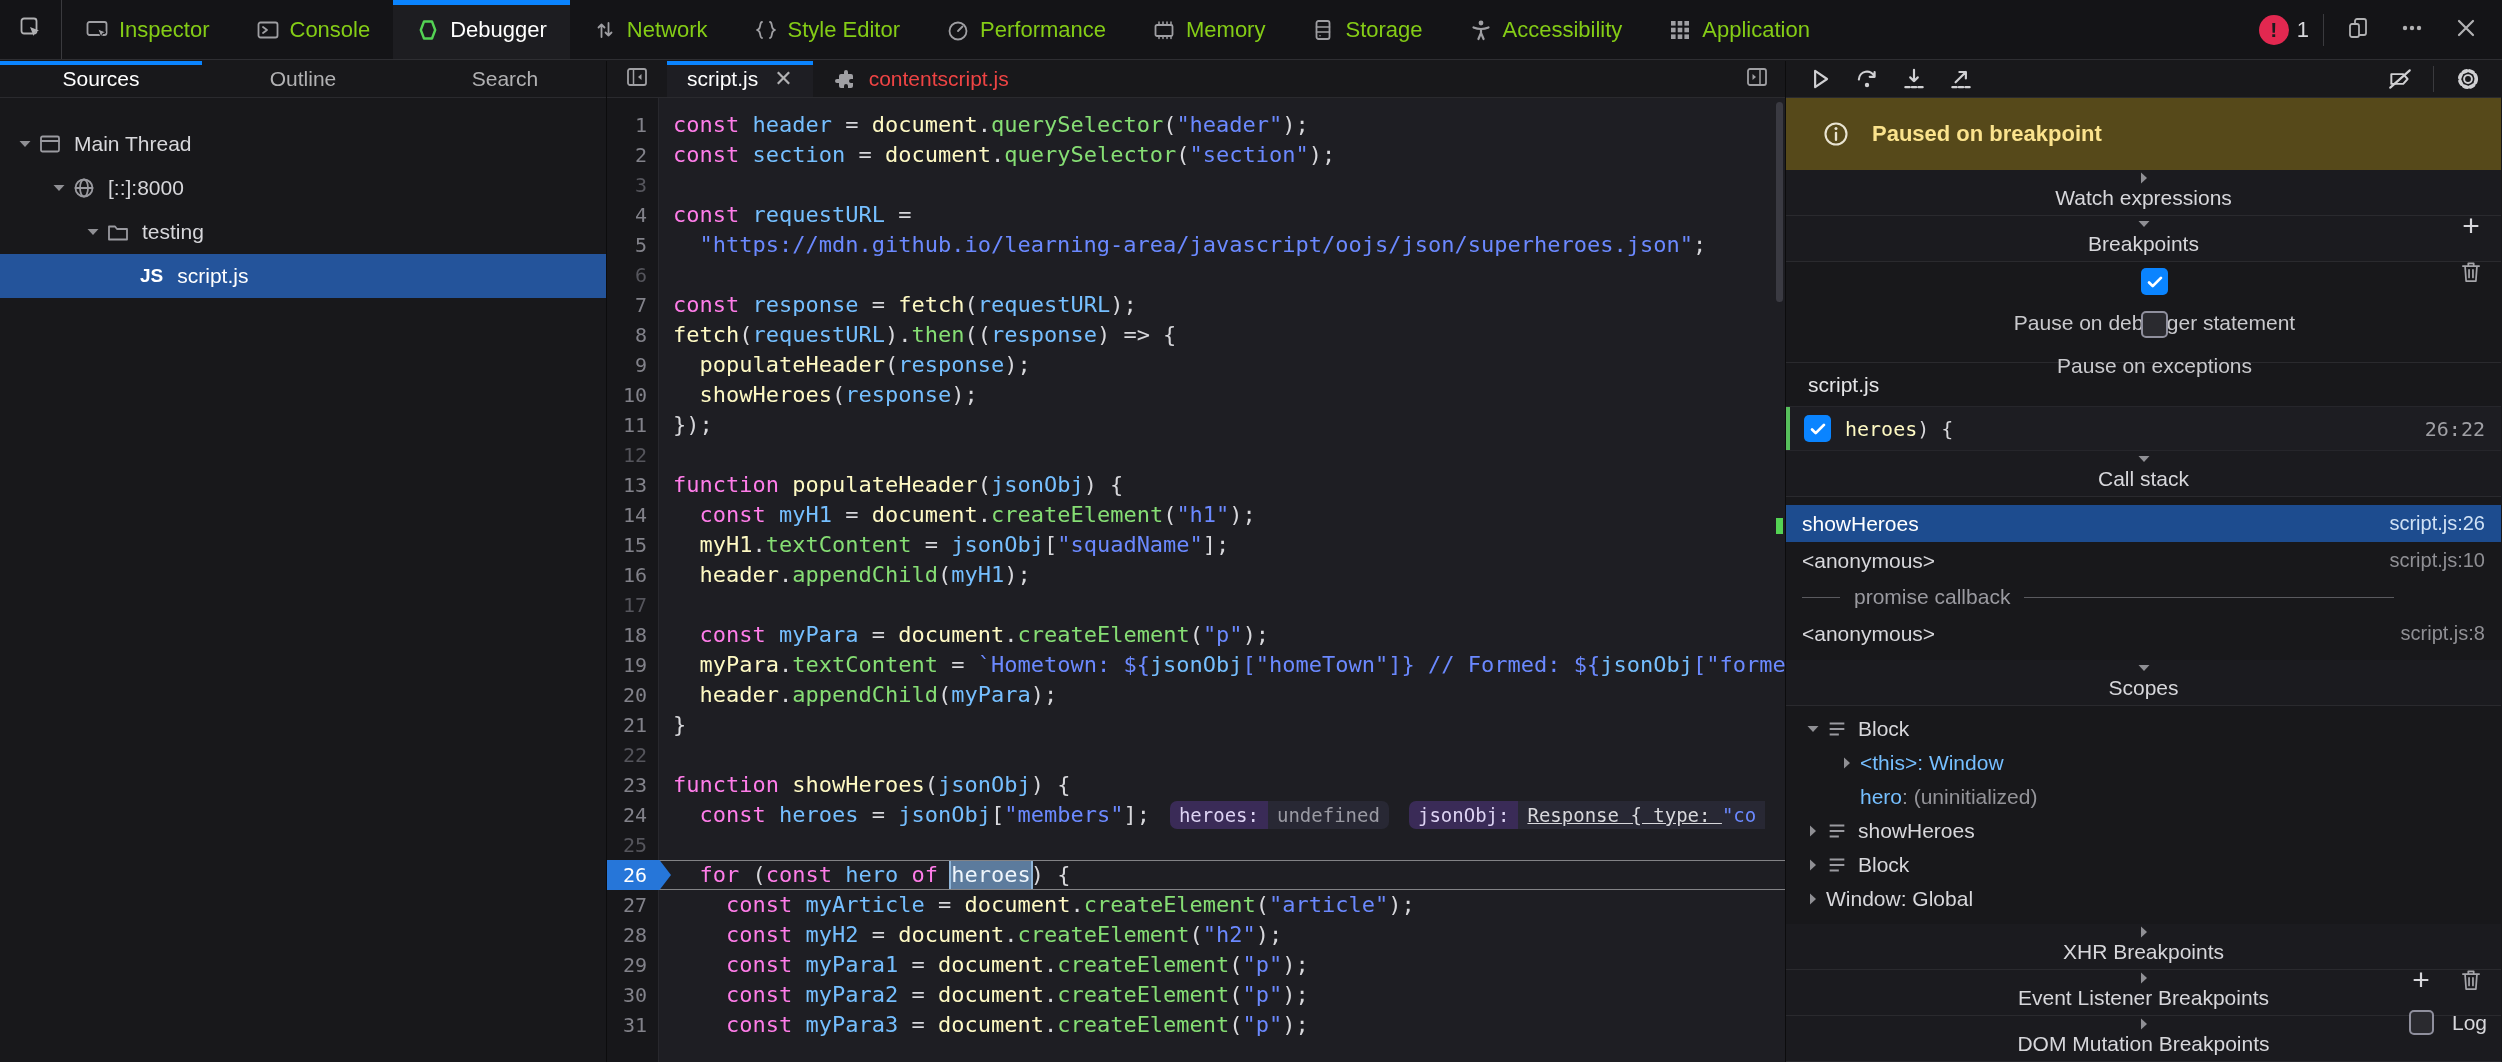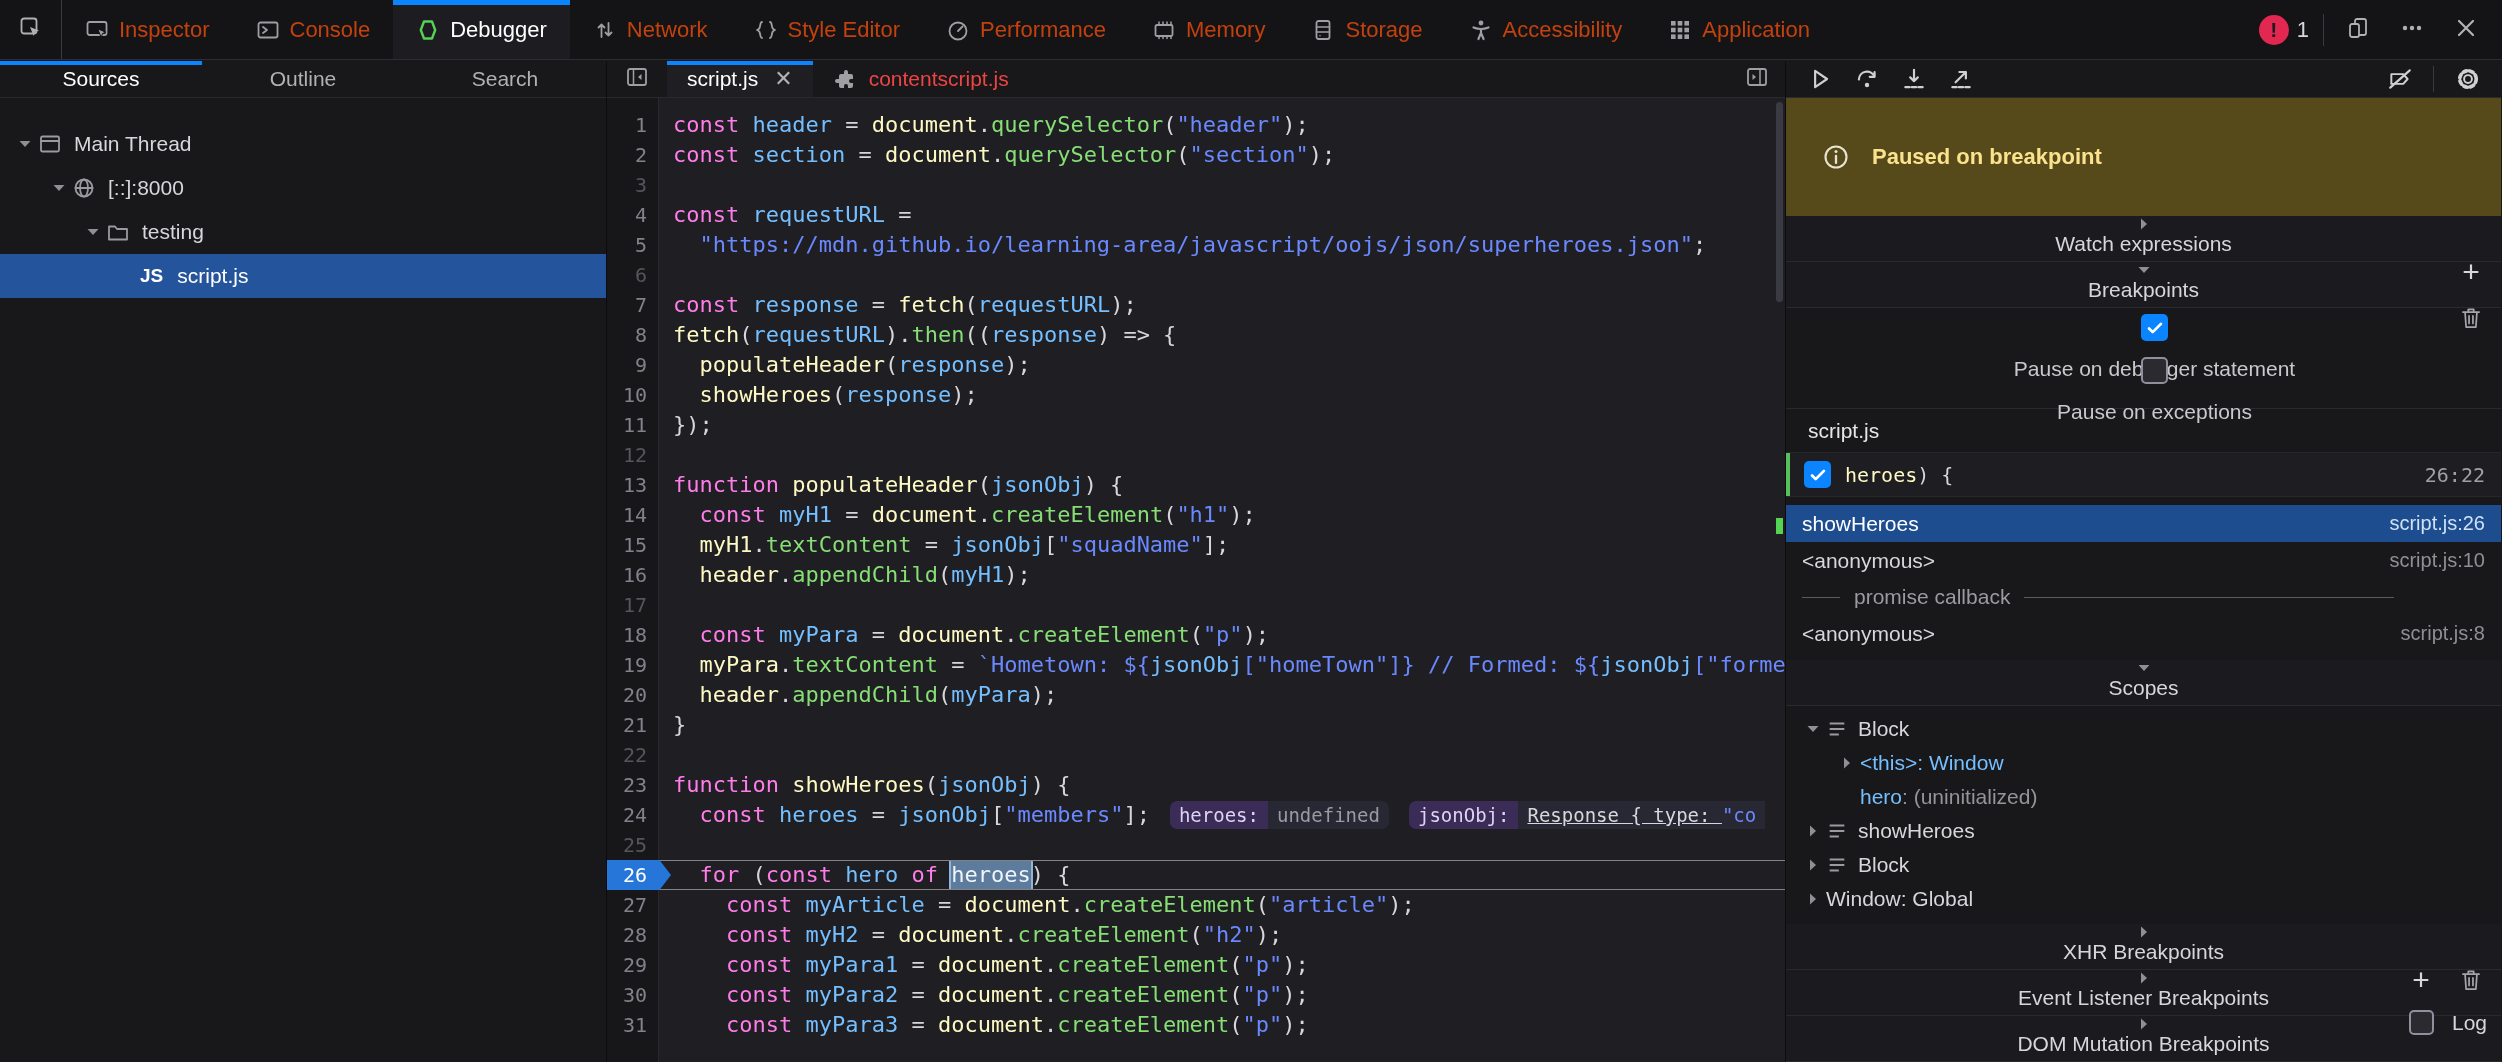--- a/index.html
+++ b/index.html
@@ -4,21 +4,21 @@
 <style>
   * { margin:0; padding:0; box-sizing:border-box; }
   html,body { background:#0c0c0d; }
   body { font-family:"Liberation Sans", sans-serif; }
   #app { position:relative; width:2502px; height:1062px; background:#18181b; overflow:hidden; color:#b1b1b3; }
 
   
   #toolbar { position:absolute; left:0; top:0; width:2502px; height:60px; background:#141417; border-bottom:1px solid #2e2e32; display:flex; align-items:stretch; }
   #picker-btn { width:62px; display:flex; align-items:center; justify-content:center; border-right:1px solid #3a3a3e; color:#b1b1b3; cursor:pointer; }
   #toolbar-tabs { display:flex; align-items:stretch; }
-  .tb-tab { display:flex; align-items:center; gap:10px; padding:0 23px; position:relative; font-size:22px; color:#c2410c; cursor:pointer; }
+  .tb-tab { display:flex; align-items:center; gap:10px; padding:0 23px; position:relative; font-size:22px; color:#84cc16; cursor:pointer; }
   .tb-tab .ticon { display:flex; color:#9f9fa3; }
   .tb-tab.active { color:#ffffff; background:#1d1d21; }
   .tb-tab.active::before { content:""; position:absolute; left:0; right:0; top:0; height:5px; background:#0a84ff; }
   .tb-tab.active .ticon { color:#54d354; }
   #toolbar-right { margin-left:auto; display:flex; align-items:center; gap:14px; padding-right:16px; }
   #error-badge { display:flex; align-items:center; gap:8px; cursor:pointer; }
   #error-circle { width:30px; height:30px; border-radius:50%; background:#e22850; color:#1b1b1e; font-weight:bold; font-size:21px; display:flex; align-items:center; justify-content:center; }
   .tb-sep { width:1px; height:32px; background:#3a3a3e; }
   .tb-iconbtn { color:#b1b1b3; display:flex; align-items:center; justify-content:center; width:40px; height:40px; cursor:pointer; }
 
@@ -484,20 +484,28 @@
           </div>
           <div class="bp-item">
             <span class="chk on">
               <svg width="22" height="22" viewBox="0 0 24 24" fill="none" stroke="currentColor" stroke-width="1.8" stroke-linecap="round" stroke-linejoin="round">
                 <path d="M5.5 12.5l4 4L18.5 7.5" stroke="#fff" stroke-width="3"></path>
               </svg>
             </span>
             <span class="bp-code"><span class="tk-f">heroes</span><span class="tk-p">) {</span></span>
             <span class="bp-loc">26:22</span>
           </div>
+          <div class="rp-header">
+            <span class="twisty">
+              <svg width="16" height="16" viewBox="0 0 16 16">
+                <path d="M2.5 5l5.5 6 5.5-6z" fill="currentColor"></path>
+              </svg>
+            </span>
+            <span>Call stack</span>
+          </div>
           <div style="padding: 8px 0px;">
             <div class="cs-frame selected">
               <span>showHeroes</span>
               <span class="floc">script.js:26</span>
             </div>
             <div class="cs-frame">
               <span>&lt;anonymous&gt;</span>
               <span class="floc">script.js:10</span>
             </div>
             <div class="cs-group">

